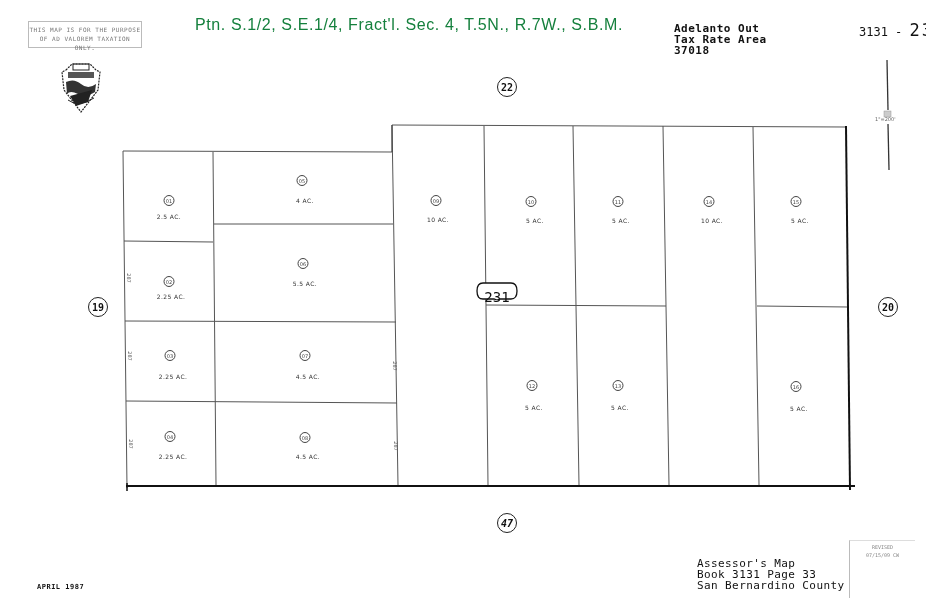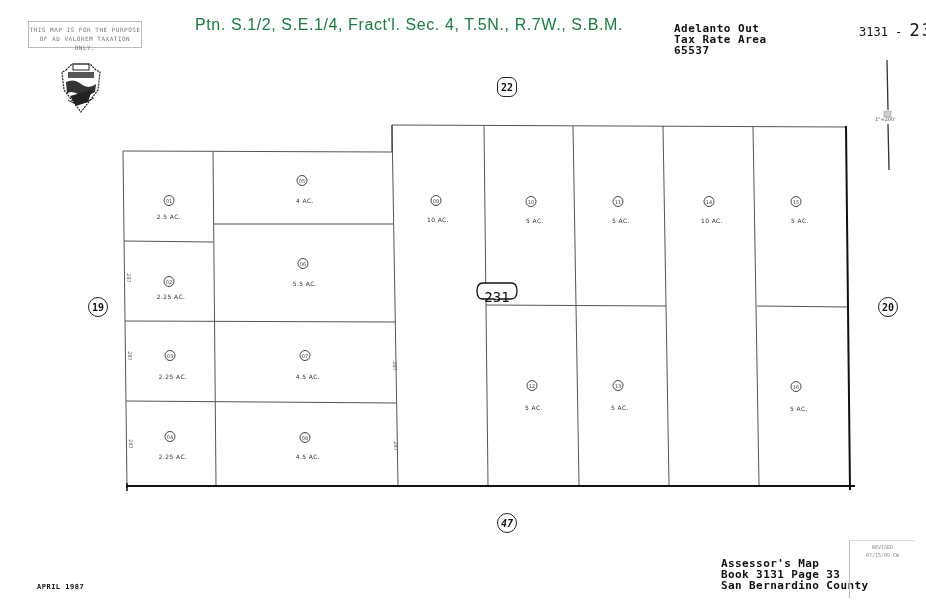--- a/index.html
+++ b/index.html
@@ -11,21 +11,21 @@
   .tra div { white-space:nowrap; }
   .mapno { left:827px; top:20px; font-size:12px; font-family:"DejaVu Sans Mono", monospace; white-space:nowrap;margin-left:32px; }
   .mapno .pg { font-size:17px; letter-spacing:2px; }
   .seal { left:58px; top:60px; width:46px; height:54px; }
   .circle-ref { width:20px; height:20px; border:1.3px solid #222; border-radius:50%; font-size:10px; font-weight:bold; display:flex; align-items:center; justify-content:center; font-family:"DejaVu Sans Mono", monospace; box-sizing:border-box; background:#fff; }
   .parcel-num { width:11px; height:11px; border:1px solid #444; border-radius:50%; font-size:5px; display:flex; align-items:center; justify-content:center; color:#444; box-sizing:border-box; transform:translate(-50%,0); }
   .acres { font-size:6px; color:#333; transform:translate(-50%,0); white-space:nowrap; letter-spacing:0.4px; }
   .dim { font-size:5px; color:#555; transform:rotate(90deg); transform-origin:center; }
   .bookbadge { left:476px; top:282px; width:42px; height:18px; }
   .bookbadge span { position:absolute; left:0; top:0; width:42px; height:30px; display:flex; align-items:center; justify-content:center; font-size:14px; font-family:"DejaVu Sans Mono", monospace; }
-  .footer { left:697px; top:558px; font-size:11px; line-height:11px; font-weight:bold; font-family:"DejaVu Sans Mono", monospace; letter-spacing:0.4px;margin-left:24px; }
+  .footer { left:697px; top:558px; font-size:11px; line-height:11px; font-weight:normal; font-family:"DejaVu Sans Mono", monospace; letter-spacing:0.4px; }
   .date { left:37px; top:583px; font-size:7px; font-weight:bold; font-family:"DejaVu Sans Mono", monospace; letter-spacing:0.5px; }
   .revised { left:849px; top:540px; width:66px; height:58px; border-left:1px solid #bbb; border-top:1px solid #ddd; font-size:5px; color:#888; text-align:center; font-family:"DejaVu Sans Mono", monospace; line-height:8px; padding-top:2px; box-sizing:border-box; }
   .scale { left:880px; top:60px; width:14px; height:112px; }
   .scale-label { left:875px; top:116px; font-size:5px; color:#666; white-space:nowrap; }
 </style>
 </head>
 <body>
 
 <div class="abs disclaimer">
   <div>THIS MAP IS FOR THE PURPOSE</div>
@@ -41,21 +41,21 @@
     <path d="M12 36 L34 30 L30 42 L18 46 Z" fill="#222"></path>
     <path d="M10 40 Q20 48 36 38" stroke="#222" fill="none" stroke-width="1"></path>
   </svg>
 </div>
 
 <div class="abs title">Ptn. S.1/2, S.E.1/4, Fract'l. Sec. 4, T.5N., R.7W., S.B.M.</div>
 
 <div class="abs tra">
   <div>Adelanto Out</div>
   <div>Tax Rate Area</div>
-  <div>65537</div>
+  <div>37018</div>
 </div>
 
 <div class="abs mapno">
   <span>3131 -</span>
   <span class="pg">23</span>
 </div>
 
 <div class="abs scale">
   <svg width="14" height="112" viewBox="0 0 14 112">
     <line x1="7" y1="0" x2="8" y2="50" stroke="#333" stroke-width="1.3"></line>
@@ -92,21 +92,21 @@
   </g>
 
   <line x1="846" y1="126" x2="850" y2="490" stroke="#111" stroke-width="2"></line>
 
   <line x1="126" y1="486" x2="855" y2="486" stroke="#111" stroke-width="2"></line>
   <line x1="127" y1="483" x2="127" y2="491" stroke="#111" stroke-width="1.5"></line>
 
   <line x1="392" y1="125" x2="392" y2="152" stroke="#444" stroke-width="1.2"></line>
 </svg>
 
-<div class="abs circle-ref" style="left:497px;top:77px;border-radius:7px;">22</div>
+<div class="abs circle-ref" style="left:497px;top:77px;">22</div>
 <div class="abs circle-ref" style="left:88px;top:297px;">19</div>
 <div class="abs circle-ref" style="left:878px;top:297px;">20</div>
 <div class="abs circle-ref" style="left:497px;top:513px;font-style:italic;">47</div>
 
 <div class="abs bookbadge">
   <svg width="42" height="18" viewBox="0 0 42 18" style="position:absolute;left:0;top:0;">
     <path d="M7 1 L35 1 Q41 1 41 9 Q41 17 35 17 L24 17 L21 18 L18 17 L7 17 Q1 17 1 9 Q1 1 7 1 Z" fill="#fff" stroke="#111" stroke-width="1.3"></path>
   </svg>
   <span>231</span>
 </div>

